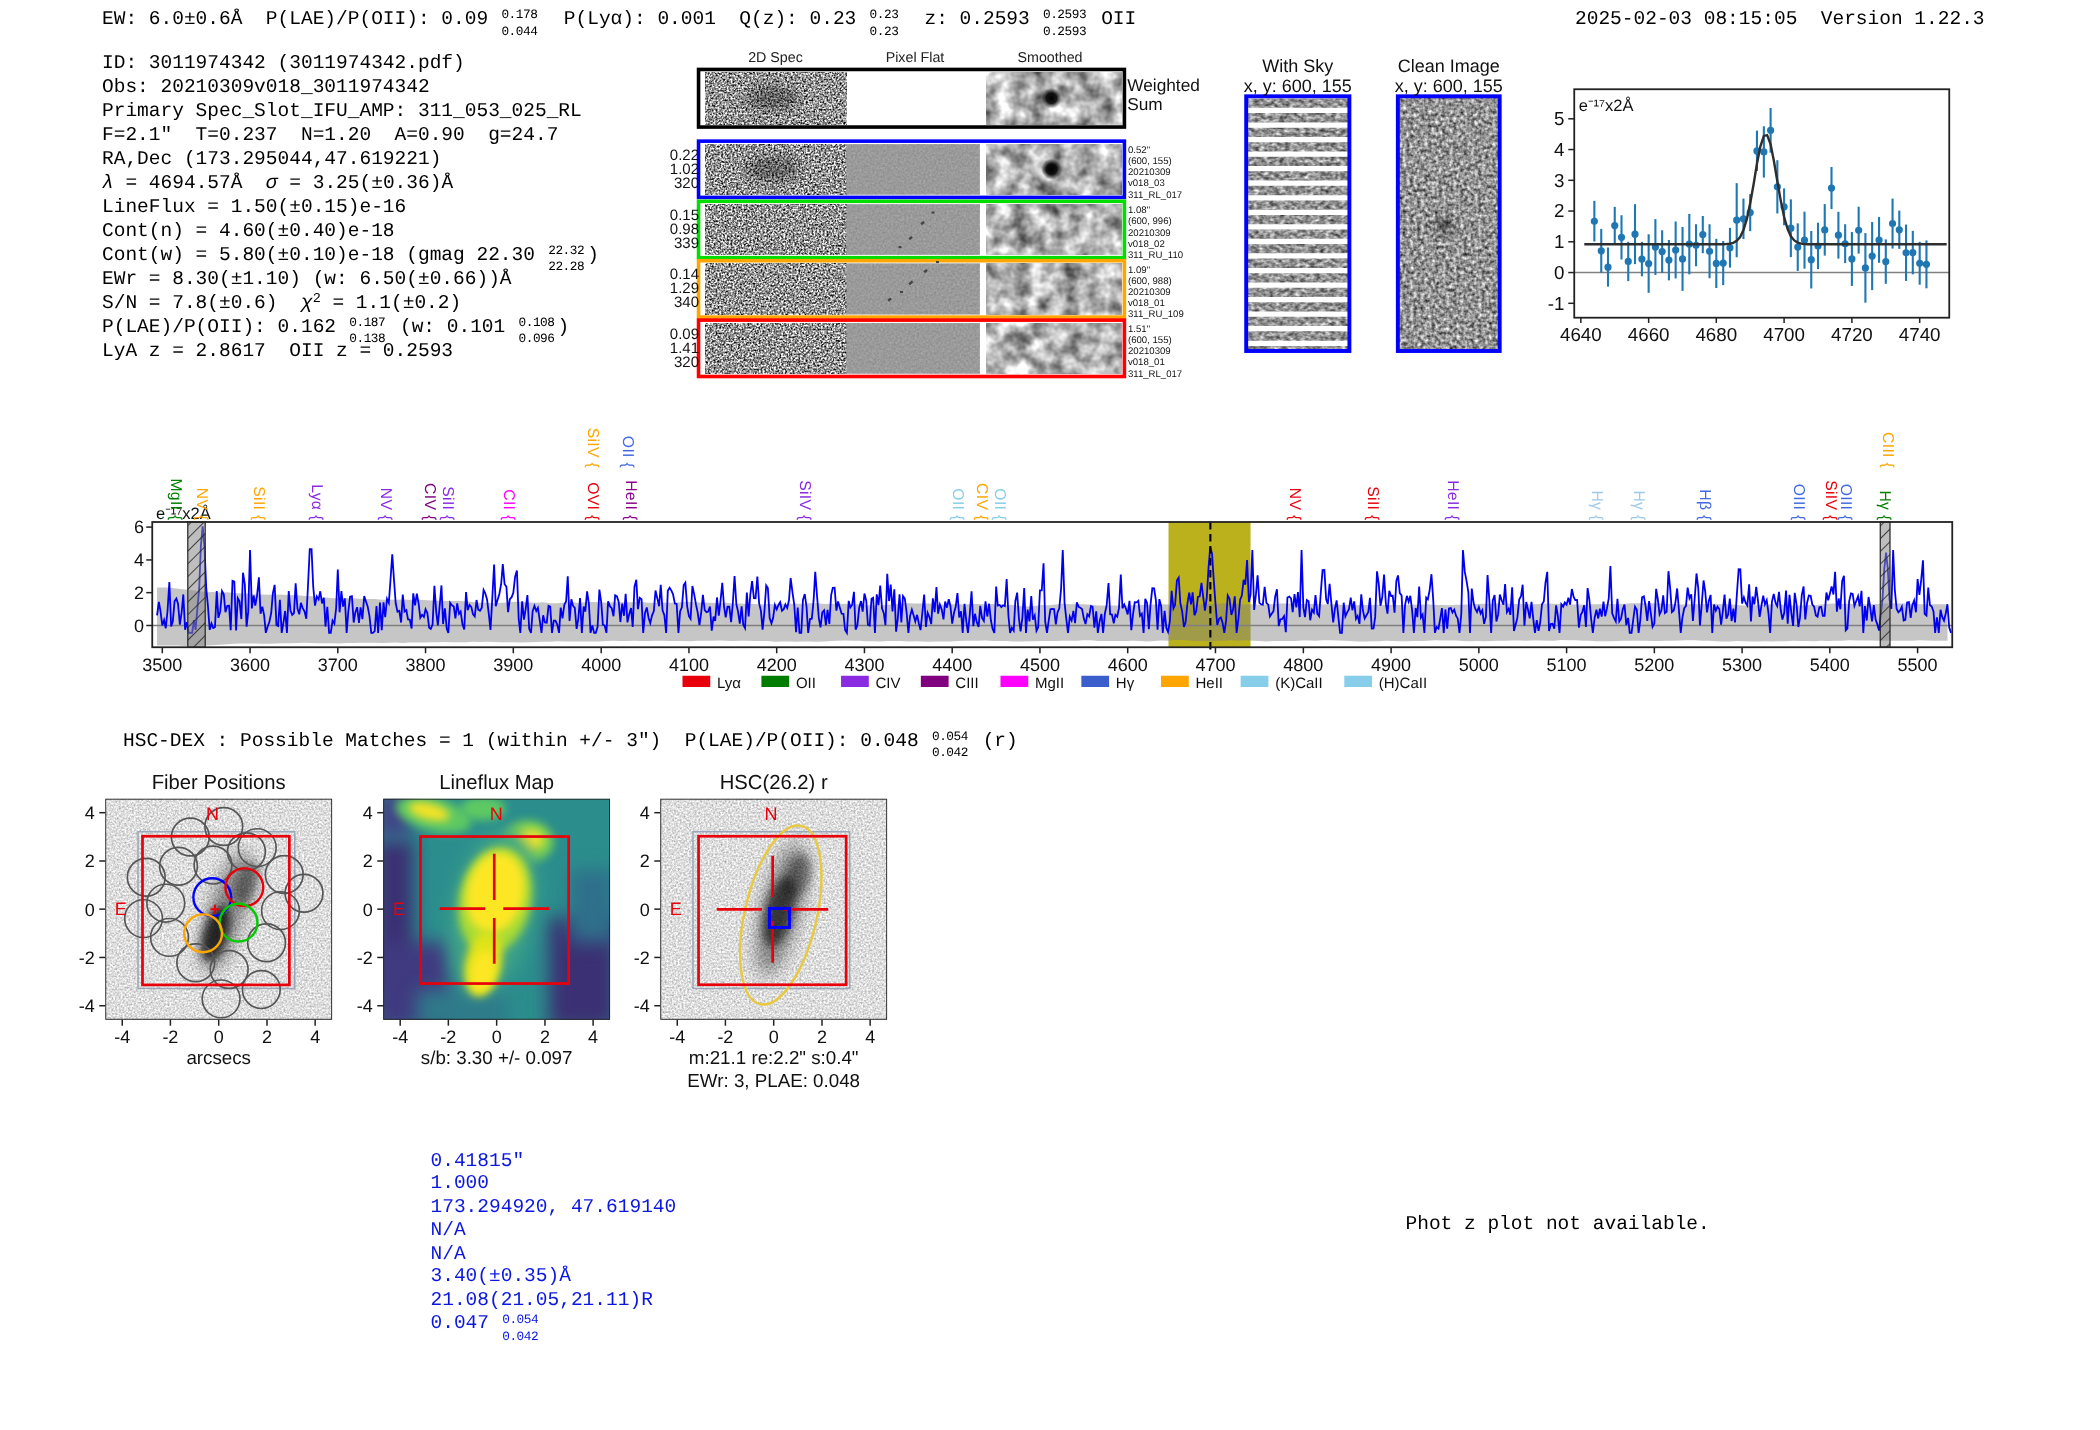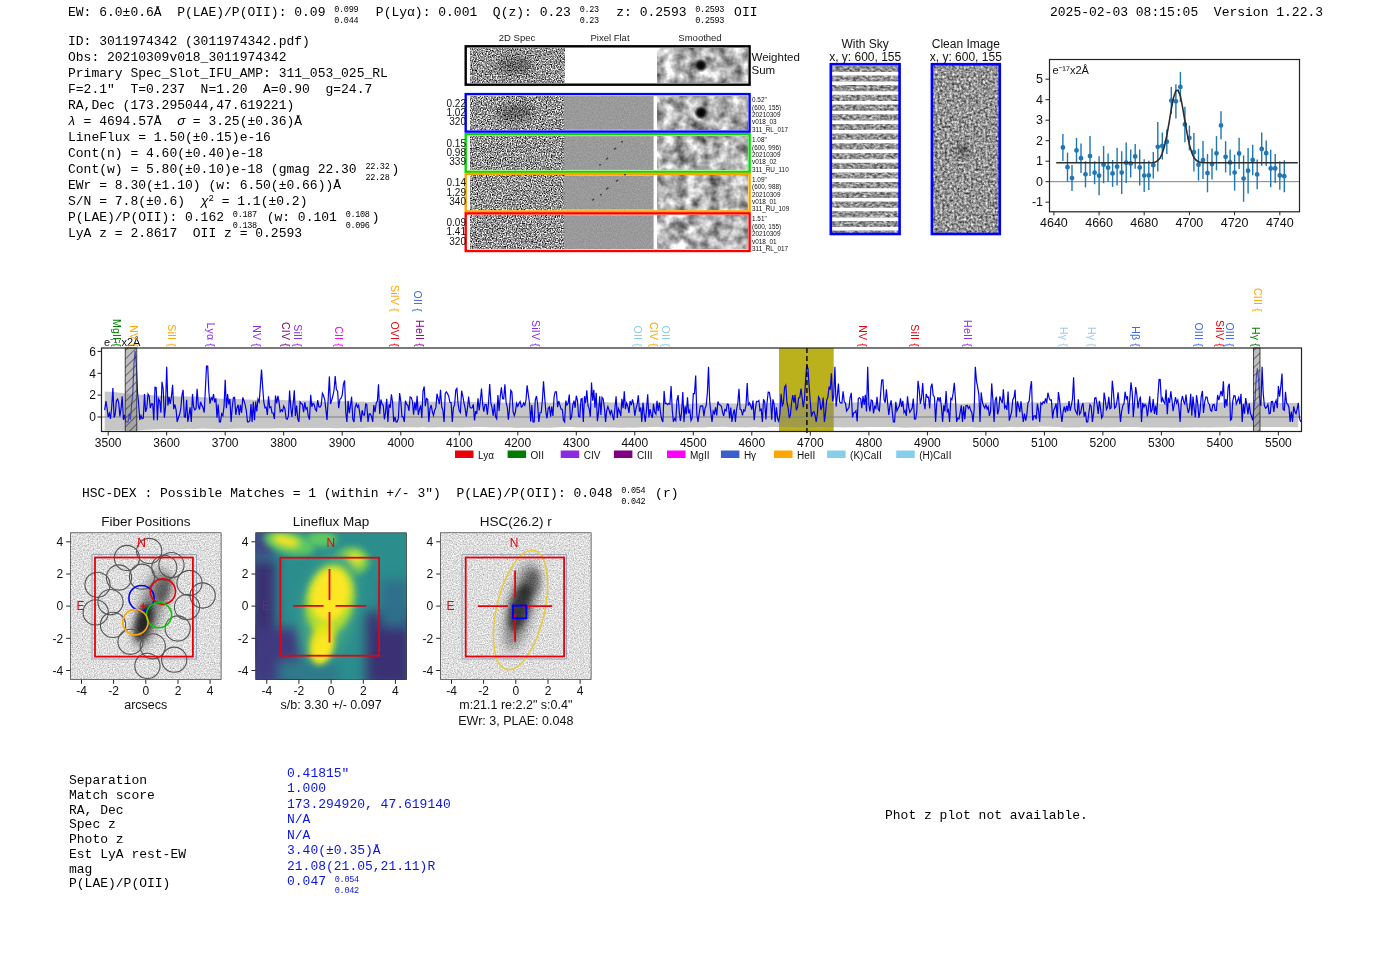--- a/index.html
+++ b/index.html
@@ -657,19 +657,18 @@
     <div class="ll" style="left:921px;top:347px;color:#e8000b">SiII {</div>
     <div class="ll" style="left:974px;top:347px;color:#8a2be2">HeII {</div>
     <div class="ll" style="left:1070px;top:347px;color:#9ecae8">Hγ {</div>
     <div class="ll" style="left:1098px;top:347px;color:#9ecae8">Hγ {</div>
     <div class="ll" style="left:1142px;top:347px;color:#4169e1">Hβ {</div>
     <div class="ll" style="left:1205px;top:347px;color:#4169e1">OIII {</div>
     <div class="ll" style="left:1226px;top:347px;color:#e8000b">SiIV {</div>
     <div class="ll" style="left:1236px;top:347px;color:#4169e1">OIII {</div>
     <div class="ll" style="left:1262px;top:347px;color:#008000">Hγ {</div>
     <div class="ll" style="left:1264px;top:312px;color:#ffa500">CIII {</div>
-<div class="t" style="left:68px;top:4.7px">EW: 6.0±0.6Å  P(LAE)/P(OII): 0.09 <span class="fr" style="width:27px"><span>0.099</span><span>0.044</span></span>  P(Lyα): 0.001  Q(z): 0.23 <span class="fr" style="width:22px"><span>0.23</span><span>0.23</span></span>  z: 0.2593 <span class="fr" style="width:32px"><span>0.2593</span><span>0.2593</span></span> OII</div>
+<div class="t" style="left:68px;top:4.7px">EW: 6.0±0.6Å  P(LAE)/P(OII): 0.09 <span class="fr" style="width:27px"><span>0.178</span><span>0.044</span></span>  P(Lyα): 0.001  Q(z): 0.23 <span class="fr" style="width:22px"><span>0.23</span><span>0.23</span></span>  z: 0.2593 <span class="fr" style="width:32px"><span>0.2593</span><span>0.2593</span></span> OII</div>
 <div class="t" style="left:1050px;top:4.7px">2025-02-03 08:15:05  Version 1.22.3</div>
 <div class="t" style="left:68px;top:33.7px">ID: 3011974342 (3011974342.pdf)<br>Obs: 20210309v018_3011974342<br>Primary Spec_Slot_IFU_AMP: 311_053_025_RL<br>F=2.1"  T=0.237  N=1.20  A=0.90  g=24.7<br>RA,Dec (173.295044,47.619221)<br><i>λ</i> = 4694.57Å  <i>σ</i> = 3.25(±0.36)Å<br>LineFlux = 1.50(±0.15)e-16<br>Cont(n) = 4.60(±0.40)e-18<br>Cont(w) = 5.80(±0.10)e-18 (gmag 22.30 <span class="fr" style="width:27px"><span>22.32</span><span>22.28</span></span>)<br>EWr = 8.30(±1.10) (w: 6.50(±0.66))Å<br>S/N = 7.8(±0.6)  <i>χ</i><sup style="font-size:9px;line-height:0;vertical-align:4px">2</sup> = 1.1(±0.2)<br>P(LAE)/P(OII): 0.162 <span class="fr" style="width:27px"><span>0.187</span><span>0.138</span></span> (w: 0.101 <span class="fr" style="width:27px"><span>0.108</span><span>0.096</span></span>)<br>LyA z = 2.8617  OII z = 0.2593</div>
 <div class="t" style="left:82px;top:485.7px">HSC-DEX : Possible Matches = 1 (within +/- 3")  P(LAE)/P(OII): 0.048 <span class="fr" style="width:27px"><span>0.054</span><span>0.042</span></span> (r)</div>
-<div class="t" style="left:69px;top:774.3px;line-height:14.7px">Separation<br>Match score<br>RA, Dec<br>Spec z<br>Photo z<br>Est LyA rest-EW<br>mag<br>P(LAE)/P(OII)</div>
 <div class="t" style="left:287px;top:765.9px;line-height:15.5px;color:#0b16e0">0.41815"<br>1.000<br>173.294920, 47.619140<br>N/A<br>N/A<br>3.40(±0.35)Å<br>21.08(21.05,21.11)R<br>0.047 <span class="fr" style="width:27px"><span>0.054</span><span>0.042</span></span></div>
-<div class="t" style="left:885px;top:807.7px">Phot z plot not available.</div>
+<div class="t" style="left:937px;top:807.7px">Phot z plot not available.</div>
 </div>
 </body></html>

